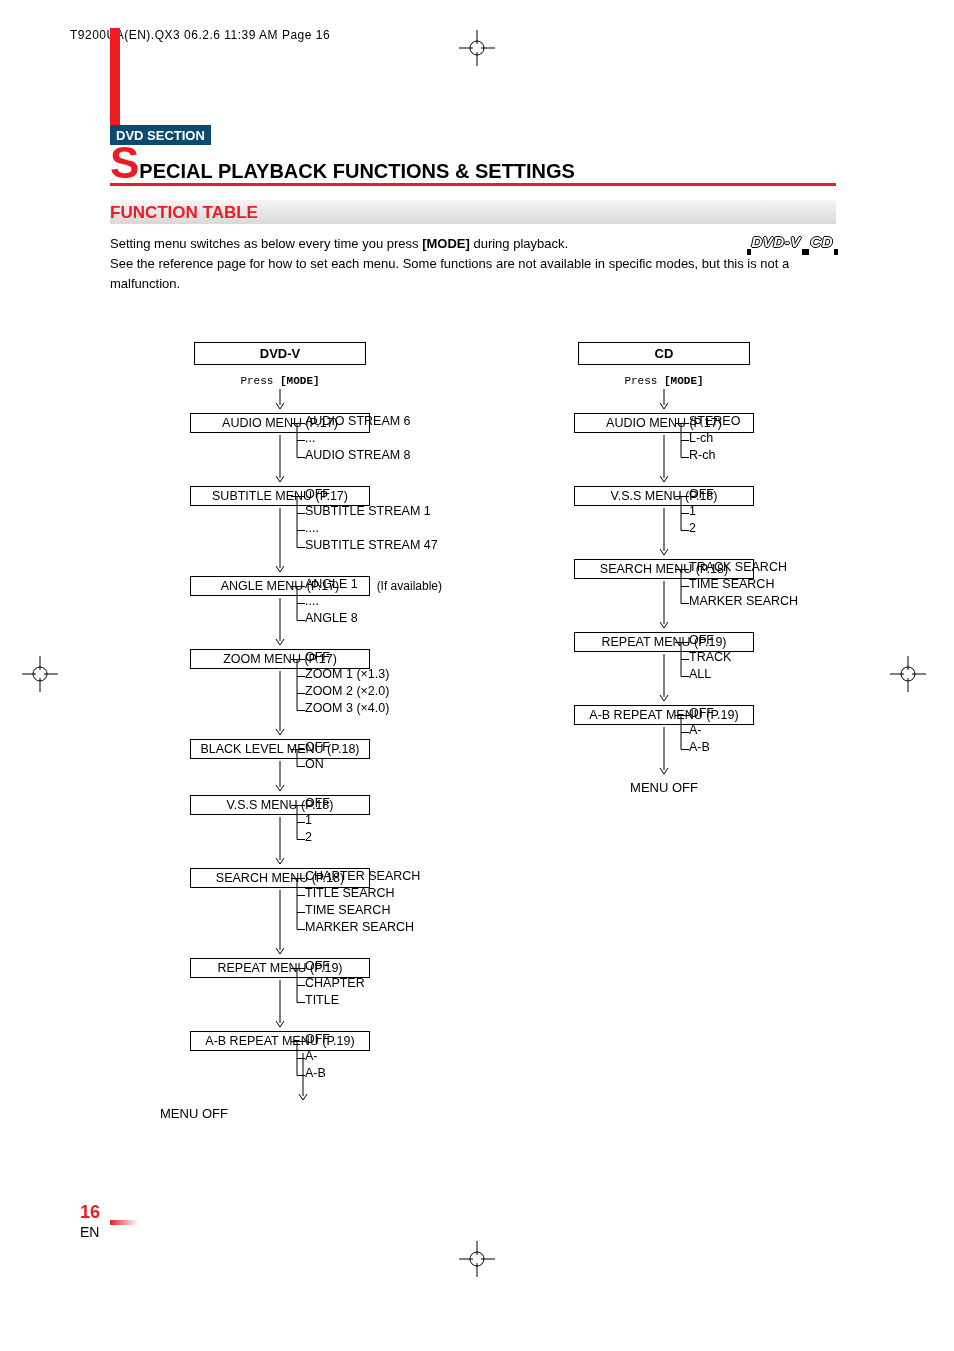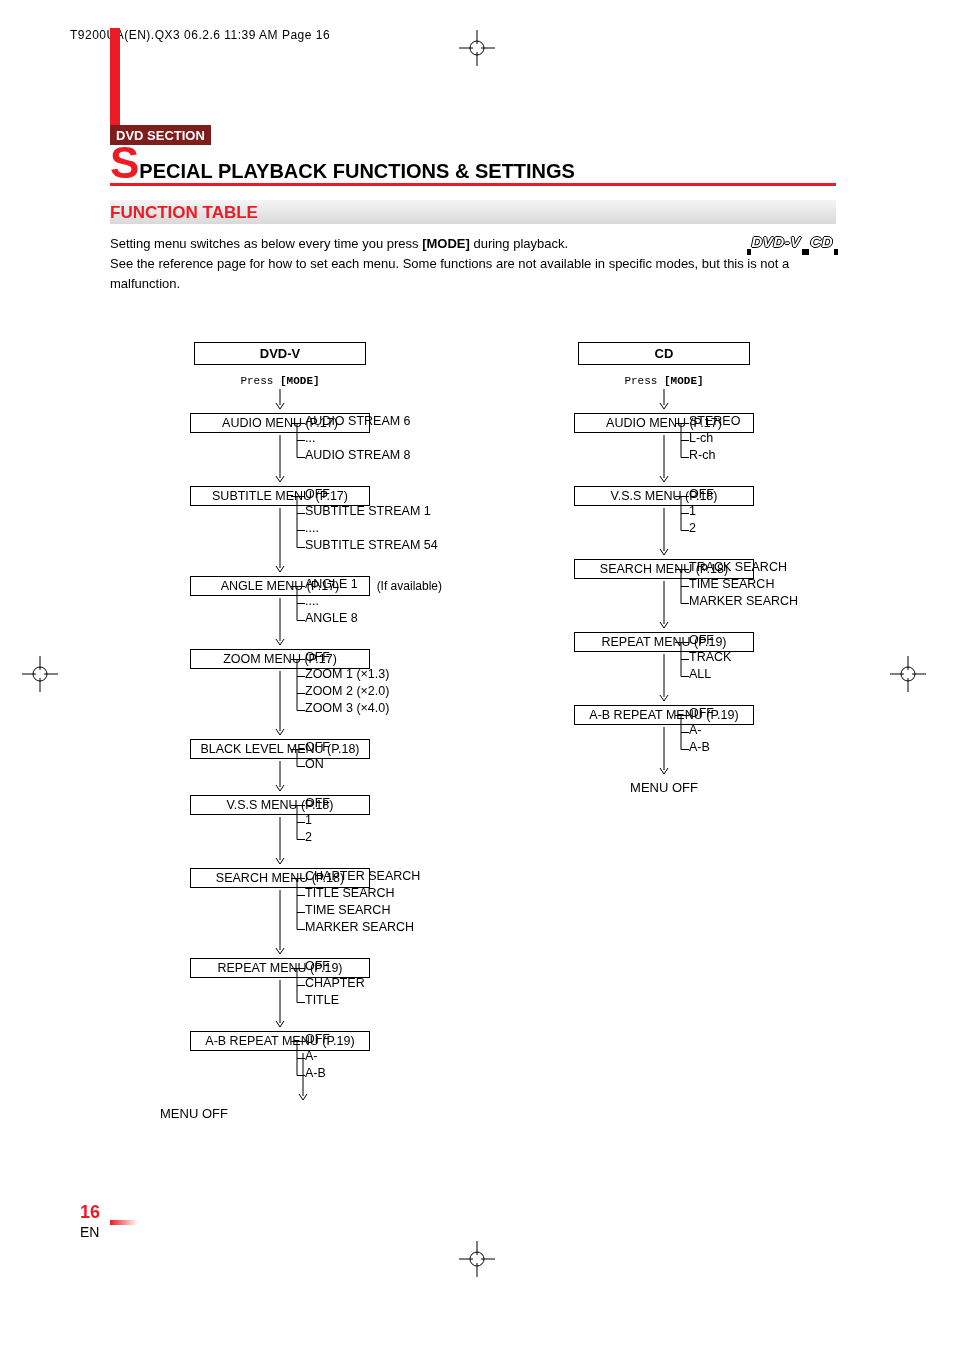--- a/index.html
+++ b/index.html
@@ -44,21 +44,21 @@
     height: 110px;
     background: #ed1c24;
   }
   .content {
     position: absolute;
     top: 125px;
     left: 110px;
     width: 726px;
   }
   .section-tag {
-    background: #7f1d1d;
+    background: #0c4a6e;
     color: #fff;
     font-weight: bold;
     font-size: 13px;
     padding: 3px 6px 2px 6px;
     display: inline-block;
   }
   .title-row {
     border-bottom: 3px solid #ed1c24;
     margin-top: 0px;
     padding-bottom: 0px;
@@ -321,21 +321,21 @@
                   <line x1="0" y1="8.5" x2="6" y2="8.5" stroke="#000"></line>
                   <line x1="6" y1="8.5" x2="14" y2="8.5" stroke="#000"></line>
                   <line x1="6" y1="25.5" x2="14" y2="25.5" stroke="#000"></line>
                   <line x1="6" y1="42.5" x2="14" y2="42.5" stroke="#000"></line>
                   <line x1="6" y1="59.5" x2="14" y2="59.5" stroke="#000"></line>
                   <line x1="6" y1="8.5" x2="6" y2="59.5" stroke="#000"></line>
                 </svg>
                 <div>OFF</div>
                 <div>SUBTITLE STREAM 1</div>
                 <div>....</div>
-                <div>SUBTITLE STREAM 54</div>
+                <div>SUBTITLE STREAM 47</div>
               </div>
             </div>
             <div class="arrow-down">
               <svg width="12" height="66">
                 <line x1="6" y1="0" x2="6" y2="60" stroke="#000"></line>
                 <polyline points="2,58 6,64 10,58" stroke="#000" fill="none"></polyline>
               </svg>
             </div>
             <div class="row">
               <div class="menu-wrap"><span class="menu-box">ANGLE MENU (P.17)</span><span class="note-right">(If available)</span></div>

